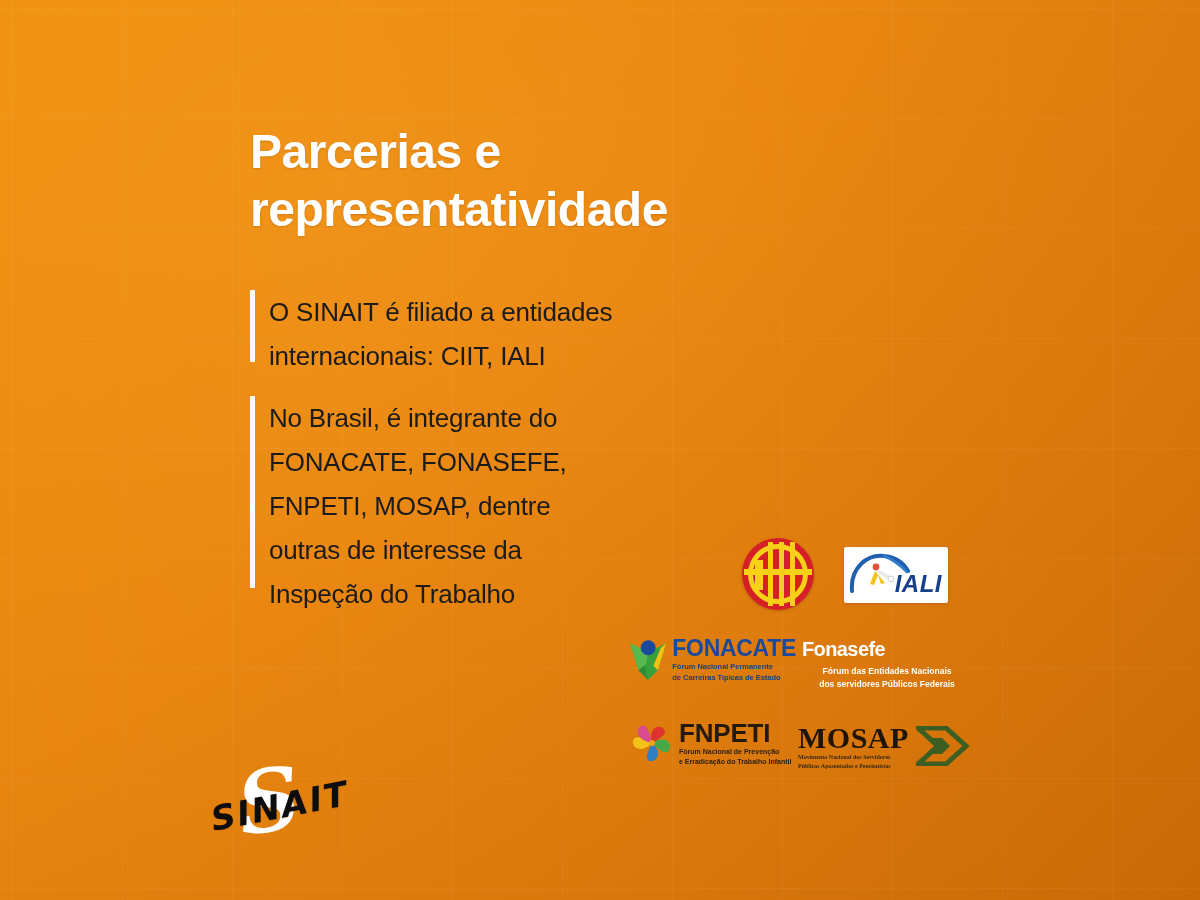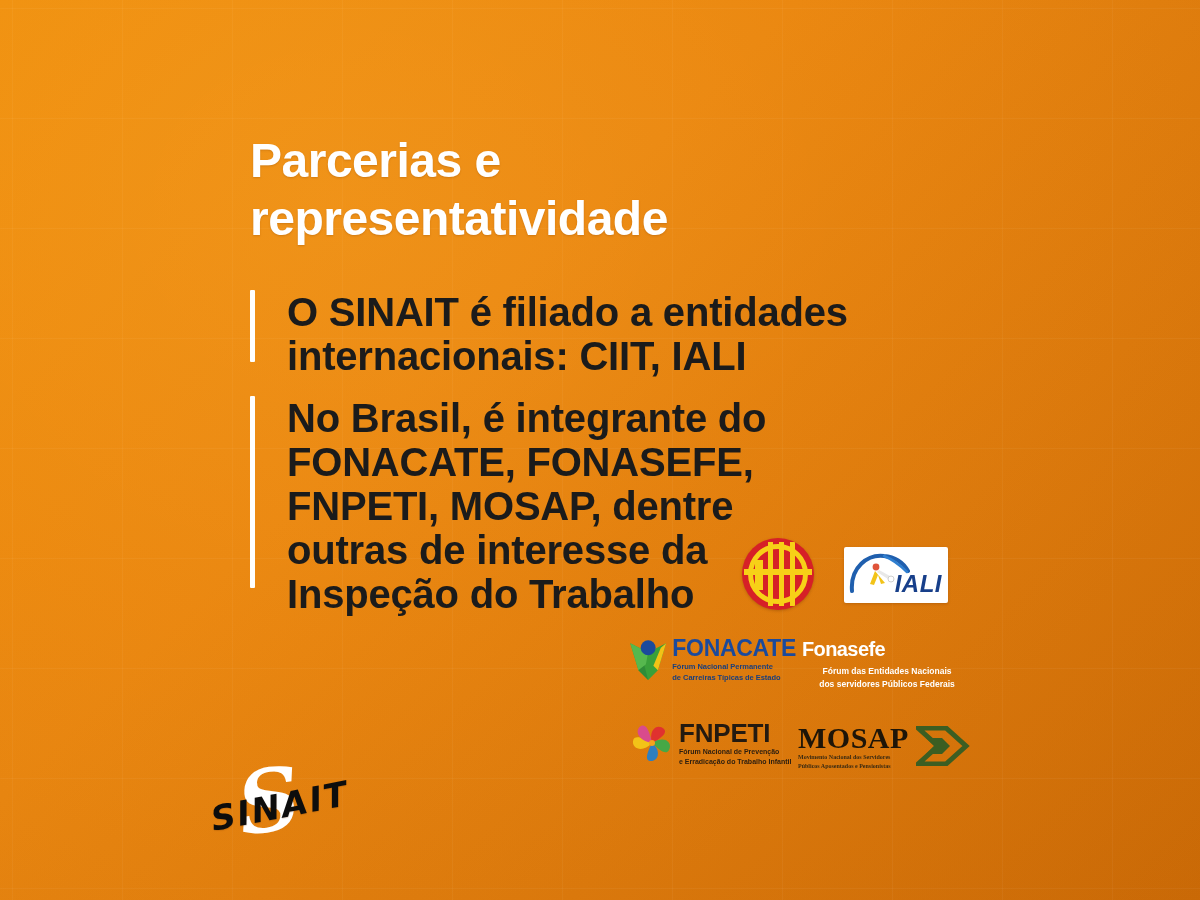--- a/index.html
+++ b/index.html
@@ -37,21 +37,21 @@
     position: absolute;
     inset: 0;
     background: radial-gradient(ellipse at 28% 22%, rgba(255,180,60,0.20) 0%, rgba(255,160,40,0.05) 42%, rgba(150,70,0,0.10) 100%);
     pointer-events: none;
   }
 
   
   #title-block {
     position: absolute;
     left: 250px;
-    top: 132px;
+    top: 123px;
     width: 620px;
   }
   #title-block .title-line {
     color: #ffffff;
     font-size: 48px;
     font-weight: 700;
     line-height: 58px;
     letter-spacing: -0.5px;
     white-space: nowrap;
     text-shadow: 0 1px 2px rgba(120,55,0,0.25);
@@ -63,25 +63,25 @@
     display: flex;
     align-items: stretch;
   }
   .bullet .bar {
     width: 5px;
     background: #ffffff;
     flex: 0 0 5px;
     border-radius: 1px;
   }
   .bullet .btext {
-    margin-left: 32px;
+    margin-left: 14px;
     color: #1b1b1b;
-    font-size: 40px;
+    font-size: 26px;
     line-height: 44px;
-    font-weight: 700;
+    font-weight: 400;
     letter-spacing: -0.2px;
   }
   .bullet .btext .ln { white-space: nowrap; display: block; }
 
   #bullet-1 { left: 250px; top: 290px; }
   #bullet-1 .bar { height: 72px; }
   #bullet-2 { left: 250px; top: 396px; }
   #bullet-2 .bar { height: 192px; }
 
   

